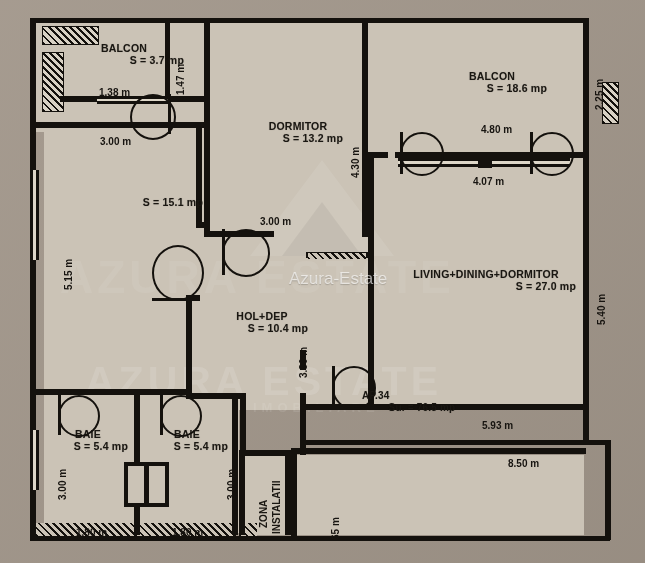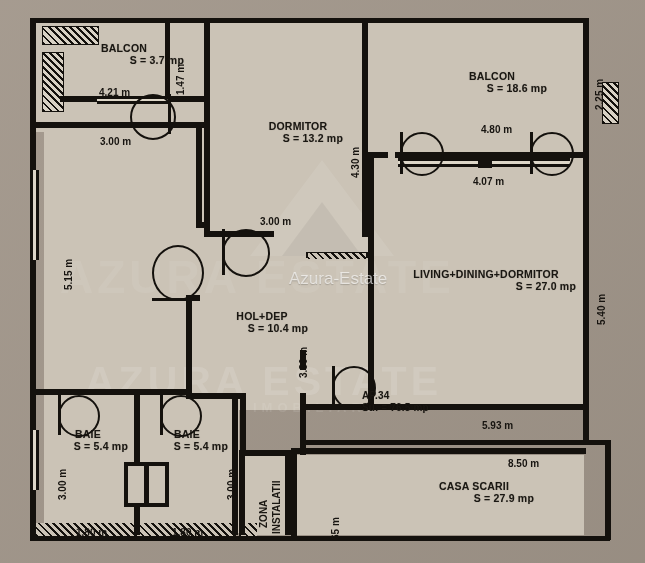--- a/index.html
+++ b/index.html
@@ -175,21 +175,21 @@
   <div class="hatchblk" style="left:239px;top:523px;width:18px;height:13px;"></div>
 
   <div class="wall" style="left:165px;top:22px;width:5px;height:75px;"></div>
   <div class="wall" style="left:60px;top:96px;width:145px;height:6px;"></div>
   <div class="window" style="left:97px;top:96px;width:73px;height:8px;"></div>
 
   <div class="lbl" style="left:64px;top:42px;width:120px;">
     <span class="nm">BALCON</span>
     <span class="ar">S = 3.7 mp</span>
   </div>
-  <div class="dim" style="left:99px;top:87px;">4.21 m</div>
+  <div class="dim" style="left:99px;top:87px;">1.38 m</div>
   <div class="dim v" style="left:175px;top:95px;">1.47 m</div>
   <div class="dim" style="left:100px;top:136px;">3.00 m</div>
 
   <div class="wall" style="left:36px;top:122px;width:136px;height:6px;"></div>
   <div class="wall" style="left:165px;top:122px;width:42px;height:6px;"></div>
 
   <div class="door" style="left:140px;top:128px;width:40px;height:40px;">
     <div class="swing sw-br" style="left:-10px;top:-34px;width:46px;height:46px;"></div>
     <div class="leaf" style="left:28px;top:-34px;width:3px;height:40px;"></div>
   </div>
@@ -227,20 +227,21 @@
     <div class="swing sw-br" style="left:0;top:-36px;width:44px;height:44px;"></div>
     <div class="leaf" style="left:0;top:-36px;width:3px;height:42px;"></div>
   </div>
 
   <div class="wall" style="left:196px;top:128px;width:6px;height:100px;"></div>
   <div class="wall" style="left:186px;top:300px;width:6px;height:95px;"></div>
   <div class="wall" style="left:36px;top:389px;width:155px;height:6px;"></div>
   <div class="window" style="left:30px;top:170px;width:9px;height:90px;border-top:none;border-bottom:none;border-left:3px solid #14110d;border-right:3px solid #14110d;"></div>
 
   <div class="lbl" style="left:48px;top:196px;width:155px;">
+    <span class="ar">S = 15.1 mp</span>
   </div>
   <div class="dim v" style="left:63px;top:290px;">5.15 m</div>
 
   <div class="door" style="left:152px;top:245px;width:50px;height:52px;">
     <div class="swing sw-bl" style="left:0;top:0;width:52px;height:56px;"></div>
     <div class="leaf" style="left:0;top:53px;width:44px;height:3px;"></div>
   </div>
 
   <div class="wall" style="left:196px;top:222px;width:12px;height:6px;"></div>
   <div class="wall" style="left:186px;top:295px;width:14px;height:6px;"></div>
@@ -272,21 +273,21 @@
   </div>
   <div class="dim v" style="left:596px;top:325px;">5.40 m</div>
 
   <div class="door" style="left:332px;top:404px;width:44px;height:44px;">
     <div class="swing sw-br" style="left:0;top:-38px;width:44px;height:44px;"></div>
     <div class="leaf" style="left:0;top:-38px;width:3px;height:42px;"></div>
   </div>
 
   <div class="lbl" style="left:362px;top:390px;width:120px;text-align:left;">
     <span class="nm" style="text-align:left;font-size:10px;">AP.34</span>
-    <span class="ar" style="text-align:left;font-size:10px;">Su. = 76.5 mp</span>
+    <span class="ar" style="text-align:center;font-size:10px;">Su. = 76.5 mp</span>
   </div>
   <div class="dim" style="left:482px;top:420px;">5.93 m</div>
   <div class="dim" style="left:508px;top:458px;">8.50 m</div>
 
   <div class="wall" style="left:134px;top:395px;width:6px;height:140px;"></div>
   <div class="window vert" style="left:30px;top:430px;width:9px;height:60px;"></div>
 
   <div class="lbl" style="left:48px;top:428px;width:80px;">
     <span class="nm">BAIE</span>
     <span class="ar">S = 5.4 mp</span>
@@ -322,20 +323,16 @@
   <div class="wall" style="left:239px;top:450px;width:52px;height:6px;"></div>
 
   <div class="vname" style="left:258px;top:528px;">ZONA</div>
   <div class="vname" style="left:271px;top:534px;">INSTALATII</div>
   <div class="dim v" style="left:330px;top:540px;">65 m</div>
 
   <div class="wall" style="left:291px;top:448px;width:295px;height:6px;"></div>
   <div class="wall" style="left:306px;top:440px;width:280px;height:5px;"></div>
   <div class="wall" style="left:291px;top:448px;width:6px;height:88px;"></div>
 
-  <div class="lbl" style="left:414px;top:480px;width:120px;">
-    <span class="nm">CASA SCARII</span>
-    <span class="ar">S = 27.9 mp</span>
-  </div>
 
   <div class="wm-center" style="left:257px;top:269px;">Azura-Estate</div>
 
 </div>
 
 </body></html>

